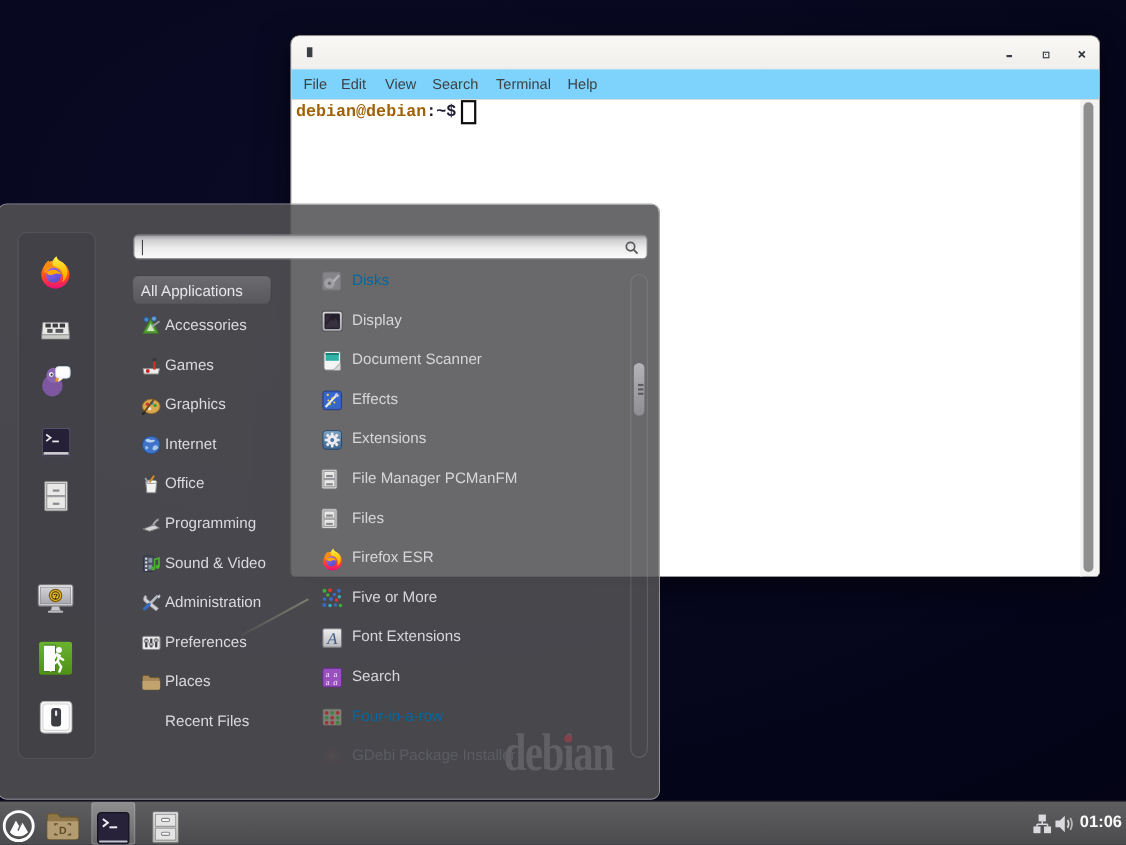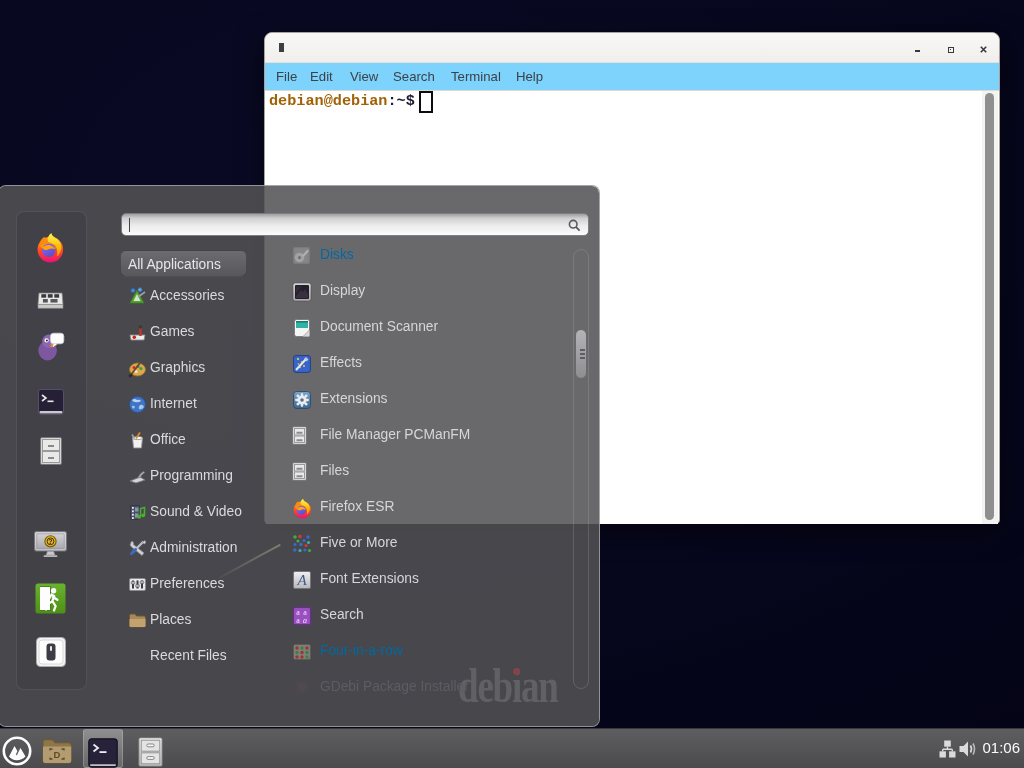--- a/index.html
+++ b/index.html
@@ -28,21 +28,21 @@
 .dim{color:#0369a1}
 .vdim{color:#5c5c64}
 .icon{position:absolute}
 #mtrack{left:574px;top:63px;width:16px;height:440px;border:1px solid rgba(185,185,190,0.22);border-radius:8px;box-sizing:border-box}
 #mthumb{left:576px;top:143px;width:12px;height:50px;border-radius:6px;background:linear-gradient(#b4b4b8,#8e8e92);border:1px solid #6a6a6e;box-sizing:border-box}
 #wmark{left:459px;top:481px;transform:scaleY(1.3);transform-origin:center;filter:blur(0.4px);font-family:"Liberation Serif",serif;font-size:37px;letter-spacing:-1.2px;color:#606065;font-weight:bold;line-height:1}
 #wdot{left:514px;top:482px;width:7px;height:7px;border-radius:50%;background:#84424a}
 #streak{left:220px;top:391px;width:70px;height:2.4px;background:linear-gradient(90deg,rgba(120,120,108,0.15),#7e7e72);transform:rotate(-28.5deg);transform-origin:left center;border-radius:1px}
 
 #bar{left:0;top:728px;width:1024px;height:40px;background:linear-gradient(#5e5e60,#4b4b4d);border-top:1px solid #39393b;box-sizing:border-box}
-#clock{right:4px;top:10px;font-size:15px;font-weight:normal;color:#fafafa}
+#clock{right:4px;top:10px;font-size:15px;font-weight:bold;color:#fafafa}
 #pressed{left:83px;top:0px;width:40px;height:39px;background:linear-gradient(rgba(255,255,255,0.30),rgba(255,255,255,0.16));border:1px solid rgba(255,255,255,0.20);border-radius:3px;box-sizing:border-box}
 </style></head>
 <body>
 
 <div class="abs" id="term">
  <div class="abs" id="tbar"></div>
  <div class="abs" style="left:14px;top:10px;width:5px;height:9px;background:#3a3f44"></div>
  <div class="abs" style="left:650px;top:17px;width:5px;height:2px;background:#343a40"></div>
  <div class="abs" style="left:682.5px;top:13.5px;width:4px;height:4px;border:1.4px solid #343a40"></div>
     <div class="abs" style="left:684.5px;top:15.5px;width:1.6px;height:1.6px;background:#343a40"></div>

